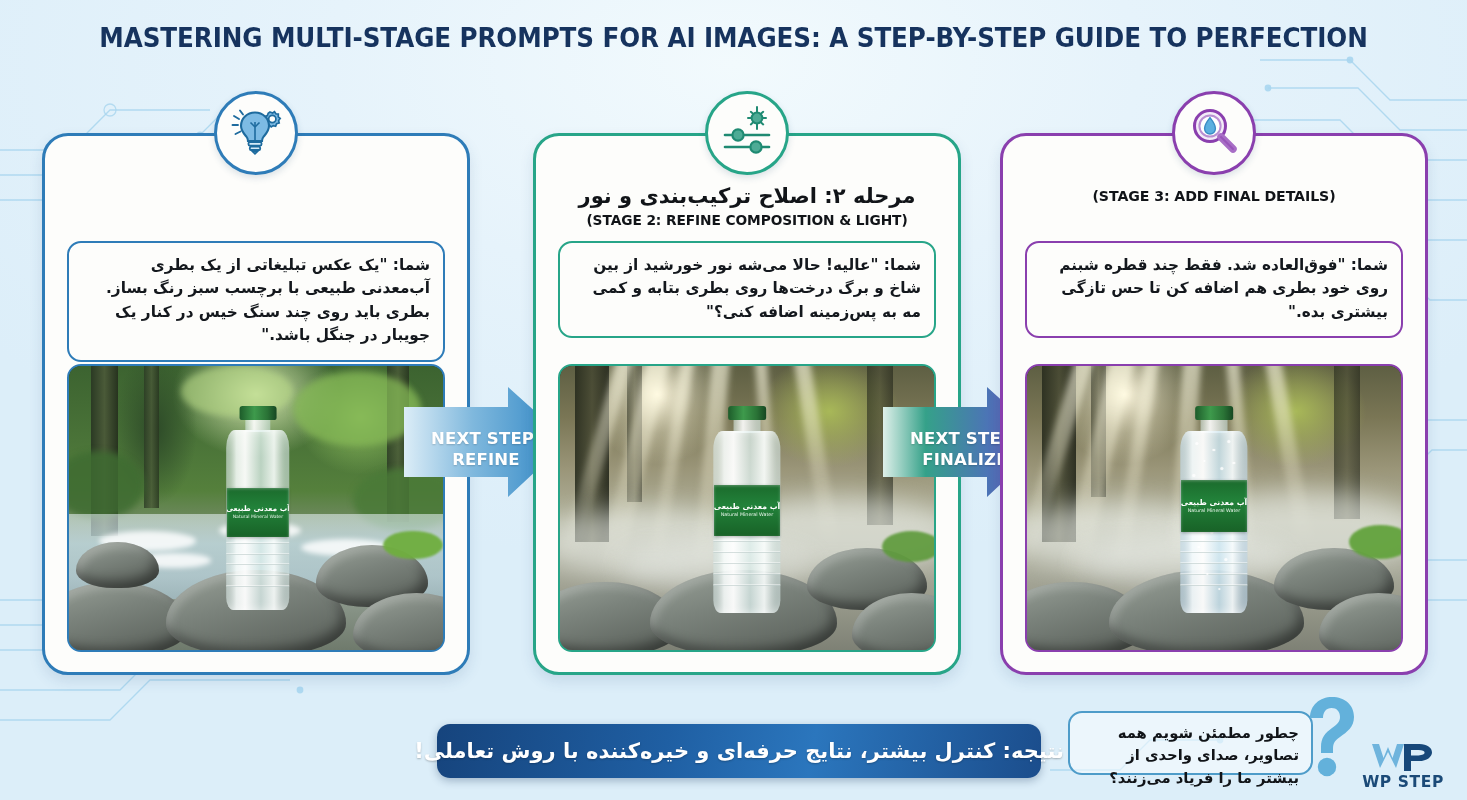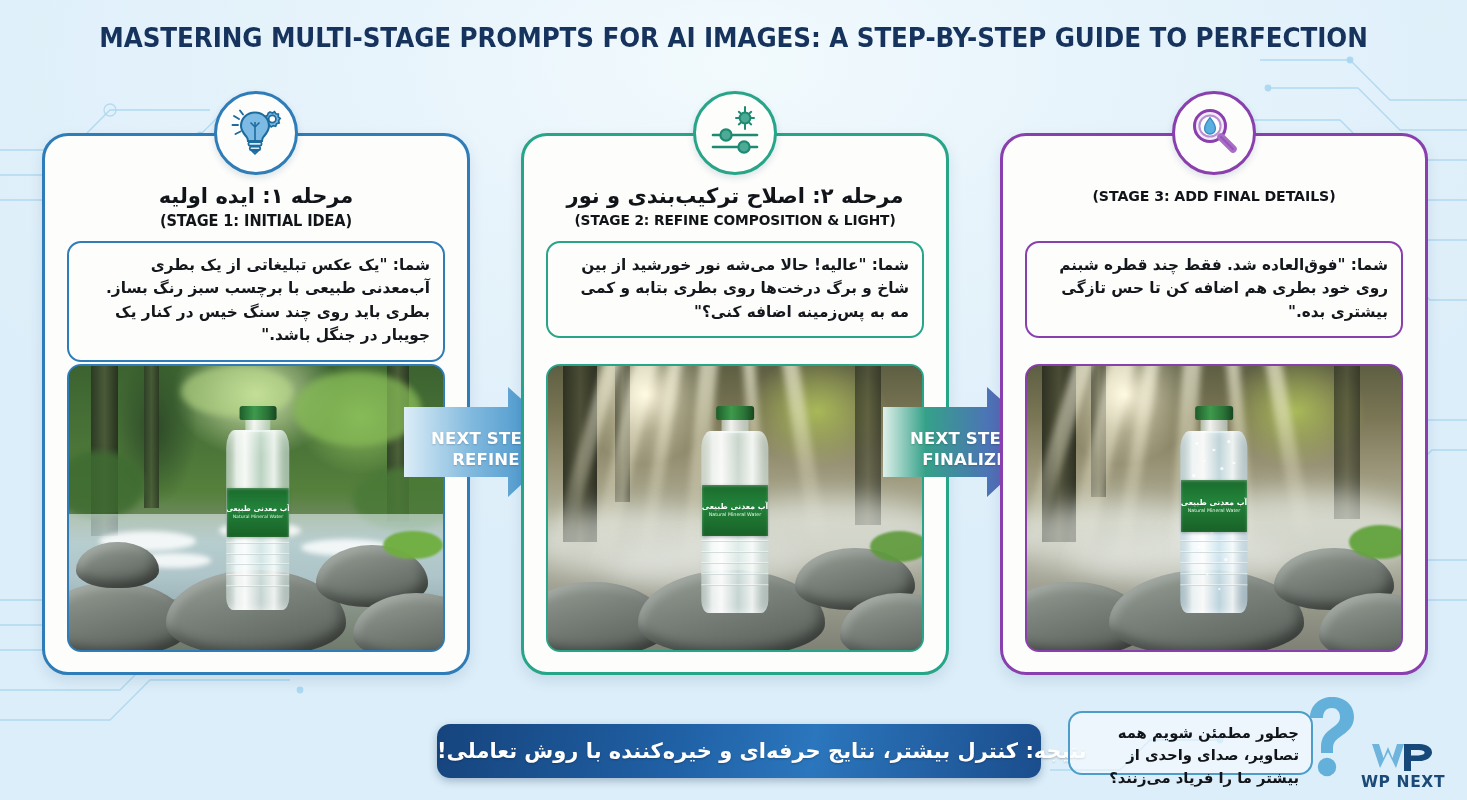--- a/index.html
+++ b/index.html
@@ -51,21 +51,21 @@
     position: absolute;
     top: 133px;
     width: 428px;
     height: 542px;
     background: #fdfdfb;
     border-radius: 26px;
     border: 3px solid #2e7cb8;
     box-shadow: 0 6px 14px rgba(40,80,120,0.13);
   }
   #card-1 { left: 42px;   border-color: #2e7cb8; }
-  #card-2 { left: 521px;  border-color: #27a588; }
+  #card-2 { left: 533px;  border-color: #27a588; }
   #card-3 { left: 1000px; border-color: #8a3fae; }
 
   .badge {
     position: absolute;
     top: -45px;
     left: 50%;
     margin-left: -42px;
     width: 84px;
     height: 84px;
     border-radius: 50%;
@@ -287,21 +287,21 @@
   
   #conclusion-banner {
     position: absolute;
     left: 437px;
     top: 724px;
     width: 604px;
     height: 54px;
     border-radius: 13px;
     background: linear-gradient(100deg, #16447d 0%, #1f5fa3 38%, #2b76bd 62%, #1b4d8c 100%);
     box-shadow: 0 3px 9px rgba(20,50,90,0.3);
-    display: flex; align-items: center; justify-content: flex-end;
+    display: flex; align-items: center; justify-content: center;
     direction: rtl;
   }
   #conclusion-banner .txt {
     color: #ffffff;
     font-weight: bold;
     font-size: 21px;
     letter-spacing: -0.2px;
     white-space: nowrap;
     text-shadow: 0 1px 2px rgba(0,0,0,0.25);
   }
@@ -423,24 +423,20 @@
                  C33 35.3 33.4 34 34.6 32.6 C36.6 30.2 40 27 40 21.8 C40 14.6 34.2 8.5 26 8.5 Z" fill="#7dbbe4" stroke="#1e6b9e" stroke-width="2.1"></path>
         <path d="M26 18 L26 37" stroke="#1e6b9e" stroke-width="1.6" fill="none"></path>
         <path d="M26 23 L21.5 18.5 M26 23 L30.5 18.5" stroke="#1e6b9e" stroke-width="1.6" fill="none"></path>
         <rect x="19.5" y="38" width="13" height="3.6" rx="1.3" fill="#d5eaf7" stroke="#1e6b9e" stroke-width="1.8"></rect>
         <rect x="20.8" y="42.6" width="10.4" height="3.4" rx="1.3" fill="#d5eaf7" stroke="#1e6b9e" stroke-width="1.8"></rect>
         <path d="M23.2 47.2 L28.8 47.2 L26 49.8 Z" fill="#7dbbe4" stroke="#1e6b9e" stroke-width="1.7"></path>
       </svg>
     </span>
   </div>
 
-  <div class="card-head">
-    <div class="head-fa">مرحله ۱: ایده اولیه</div>
-    <div class="head-en">(STAGE 1: INITIAL IDEA)</div>
-  </div>
 
   <div class="prompt-box">شما: "یک عکس تبلیغاتی از یک بطری آب‌معدنی طبیعی با برچسب سبز رنگ بساز. بطری باید روی چند سنگ خیس در کنار یک جویبار در جنگل باشد."</div>
 
   <div class="img-frame">
     <div class="scene">
       <div class="s1-bg"></div>
       <div class="s1-trunk" style="left:6%;top:0;width:7%;height:60%;"></div>
       <div class="s1-trunk" style="left:20%;top:0;width:4%;height:50%;opacity:.8;"></div>
       <div class="s1-trunk" style="left:85%;top:0;width:6%;height:55%;opacity:.85;"></div>
       <div class="s1-leaf" style="left:60%;top:2%;width:34%;height:26%;background:#85b856;opacity:.75;"></div>
@@ -671,14 +667,14 @@
 </div>
 
 <div id="brand-logo">
   <div class="mark">
     <svg width="66" height="33" viewBox="0 0 66 33" xmlns="http://www.w3.org/2000/svg">
       <path d="M2 3 L10 27 L18 11 L26 27 L34 3 L27 3 L22.5 17 L18 6 L13.5 17 L9 3 Z" fill="#6fb4dd"></path>
       <path d="M34 3 L34 30 L41 30 L41 20 L49 20 C57 20 62 15.6 62 11.4 C62 6.6 57 3 49.5 3 Z
                M41 9 L48.5 9 C52.5 9 54.6 10 54.6 11.6 C54.6 13.4 52.5 14.4 48.5 14.4 L41 14.4 Z" fill="#17487a"></path>
     </svg>
   </div>
-  <div class="brand-text">WP NEXT</div>
+  <div class="brand-text">WP STEP</div>
 </div>
 
 </body></html>

